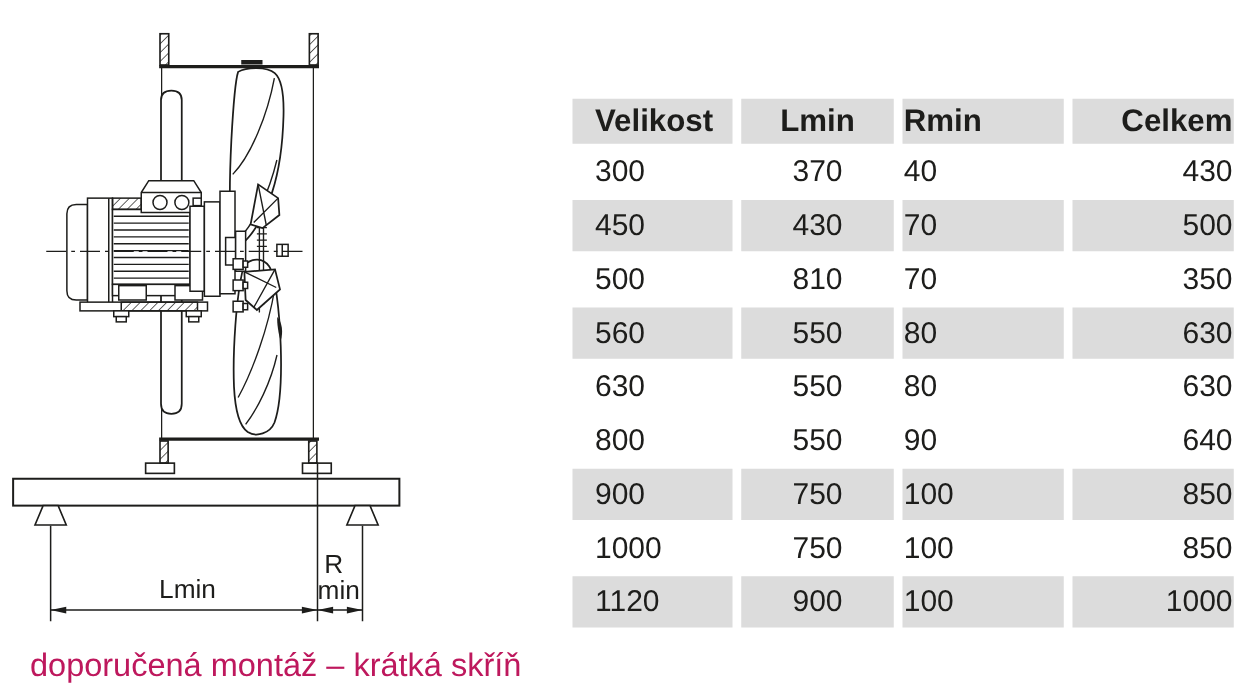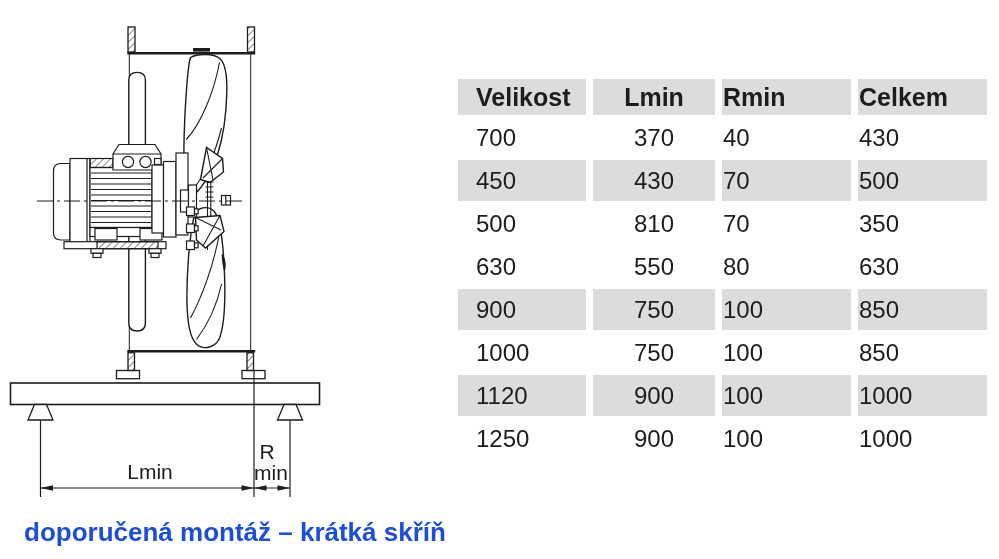--- a/index.html
+++ b/index.html
@@ -3,37 +3,37 @@
 <meta charset="utf-8">
 <style>
   html,body { margin:0; padding:0; background:#fff; }
   .page {
     position:relative; width:999px; height:559px; background:#fff; overflow:hidden;
     font-family:"Liberation Sans", sans-serif; color:#1d1d1b;
   }
   .diagram-svg { position:absolute; left:0; top:0; }
   .diagram-svg text { font-family:"Liberation Sans", sans-serif; fill:#1d1d1b; font-size:21px; }
   .caption {
-    position:absolute; left:24px; top:517px; font-size:26px; color:#1d4ed8; white-space:nowrap;font-weight:bold;
+    position:absolute; left:24px; top:517px; font-size:26px; color:#be185d; white-space:nowrap;
   }
   .dim-table {
     position:absolute; left:451px; top:29px;
     border-collapse:separate; border-spacing:7px 2px;
     font-size:24px; color:#1d1d1b;margin-top:48px;
   }
   .dim-table th {
     background:#dcdcdc; font-weight:bold; height:34px; font-size:25px;
     vertical-align:middle;
   }
   .dim-table td { height:39px; vertical-align:middle; }
   .dim-table tr.alt td { background:#dcdcdc; }
   .dim-table th:nth-child(1), .dim-table td:nth-child(1) { width:109px; text-align:left; padding-left:18px; }
   .dim-table th:nth-child(2), .dim-table td:nth-child(2) { width:120px; text-align:center; }
   .dim-table th:nth-child(3), .dim-table td:nth-child(3) { width:127px; text-align:left; }
-  .dim-table th:nth-child(4), .dim-table td:nth-child(4) { width:127px; text-align:left; }
+  .dim-table th:nth-child(4), .dim-table td:nth-child(4) { width:127px; text-align:right; }
 </style>
 </head>
 <body>
 
 <div class="page">
 
   <svg class="diagram-svg" width="455" height="559" viewBox="0 0 455 559">
     <defs>
       <pattern id="hatch" patternUnits="userSpaceOnUse" width="5" height="5" patternTransform="rotate(45)">
         <line x1="0" y1="0" x2="0" y2="5" stroke="#1d1d1b" stroke-width="1.1"></line>
@@ -159,63 +159,69 @@
     <thead>
       <tr>
         <th>Velikost</th>
         <th>Lmin</th>
         <th>Rmin</th>
         <th>Celkem</th>
       </tr>
     </thead>
     <tbody>
         <tr>
-          <td>700</td>
+          <td>300</td>
           <td>370</td>
           <td>40</td>
           <td>430</td>
         </tr>
         <tr class="alt">
           <td>450</td>
           <td>430</td>
           <td>70</td>
           <td>500</td>
         </tr>
         <tr>
           <td>500</td>
           <td>810</td>
           <td>70</td>
           <td>350</td>
         </tr>
+        <tr class="alt">
+          <td>560</td>
+          <td>550</td>
+          <td>80</td>
+          <td>630</td>
+        </tr>
         <tr>
           <td>630</td>
           <td>550</td>
           <td>80</td>
           <td>630</td>
         </tr>
+        <tr>
+          <td>800</td>
+          <td>550</td>
+          <td>90</td>
+          <td>640</td>
+        </tr>
         <tr class="alt">
           <td>900</td>
           <td>750</td>
           <td>100</td>
           <td>850</td>
         </tr>
         <tr>
           <td>1000</td>
           <td>750</td>
           <td>100</td>
           <td>850</td>
         </tr>
         <tr class="alt">
           <td>1120</td>
           <td>900</td>
           <td>100</td>
           <td>1000</td>
         </tr>
-        <tr>
-          <td>1250</td>
-          <td>900</td>
-          <td>100</td>
-          <td>1000</td>
-        </tr>
       </tbody>
   </table>
 
 </div>
 
 </body></html>

